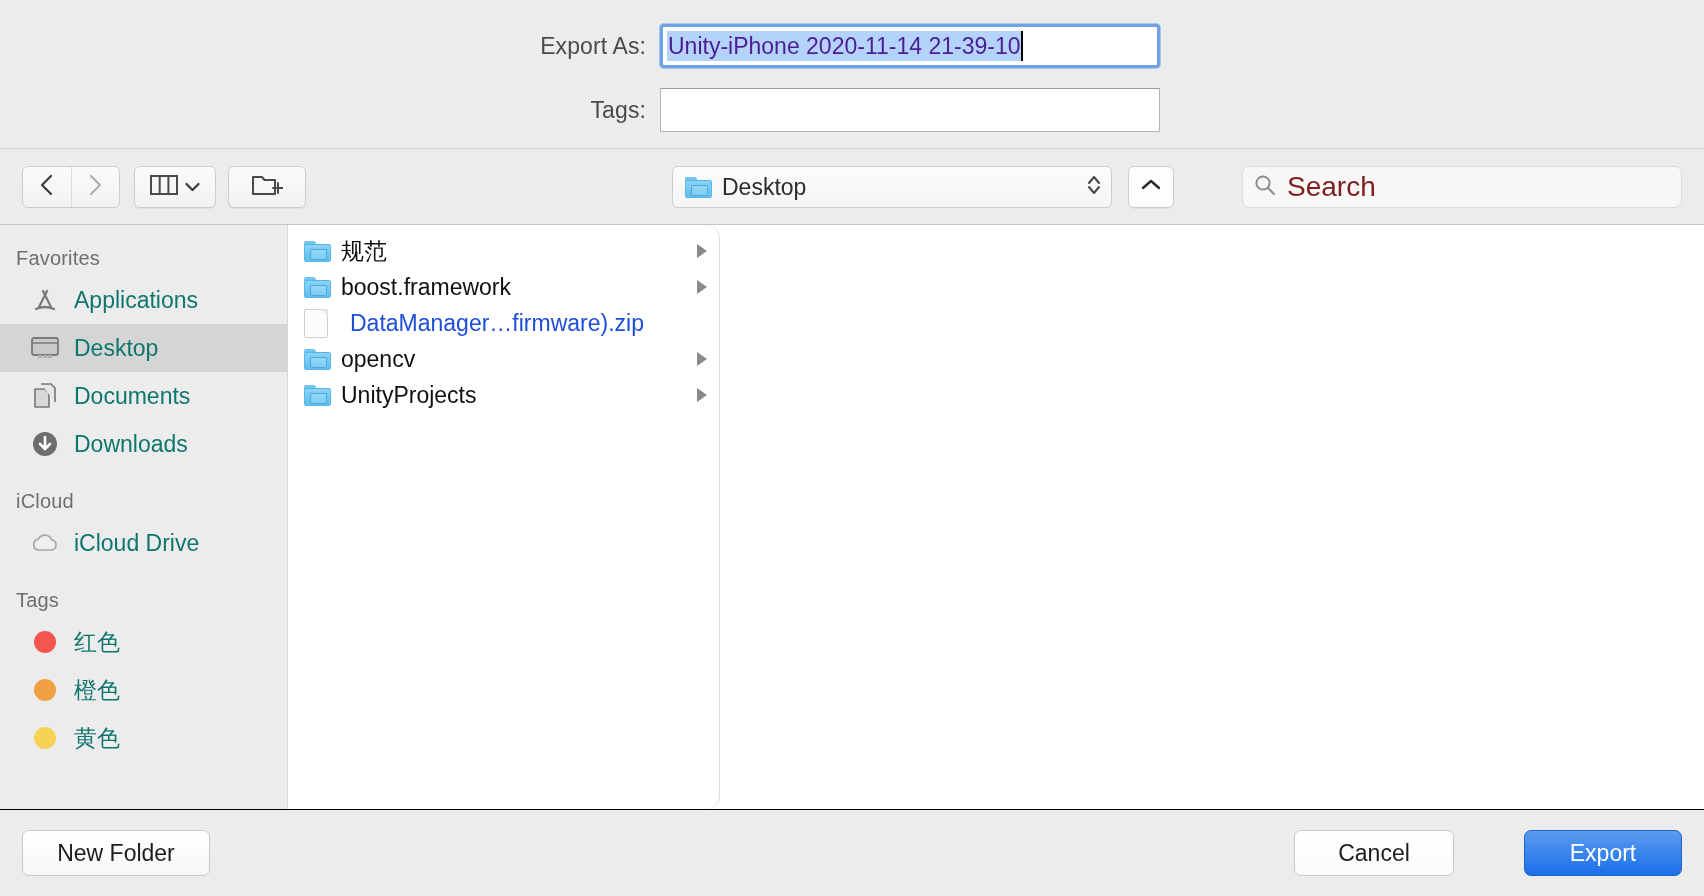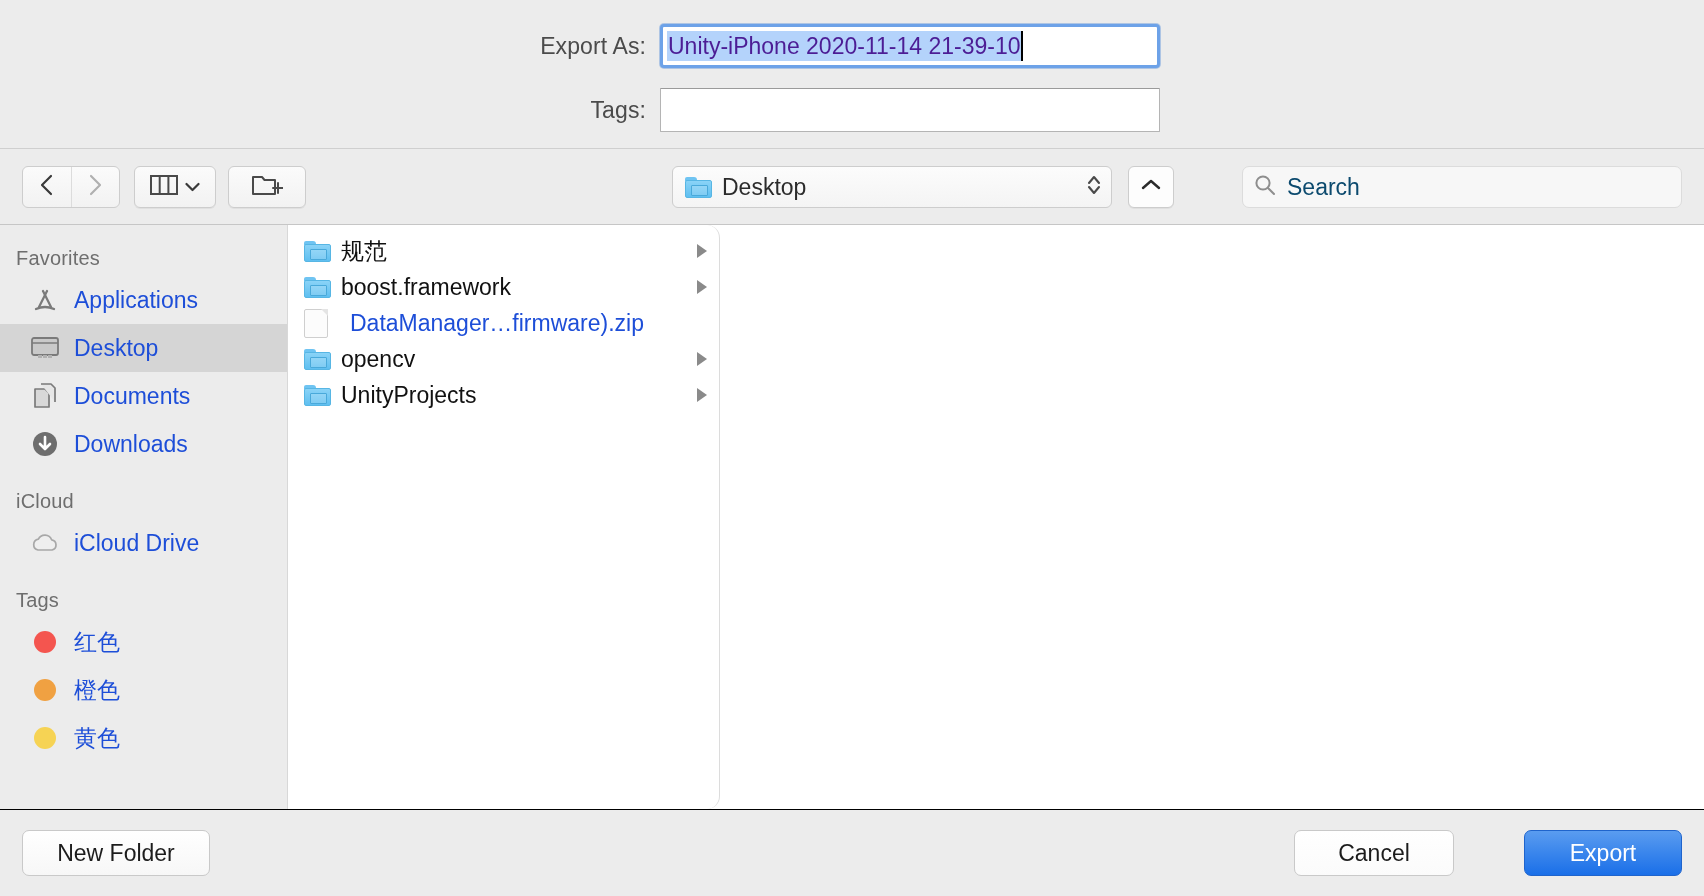--- a/index.html
+++ b/index.html
@@ -179,22 +179,22 @@
     height: 42px;
     background: #f7f7f7;
     border: 1px solid #dcdcdc;
     border-radius: 7px;
     box-sizing: border-box;
     display: flex;
     align-items: center;
     padding: 0 10px;
   }
   .search-ph {
-    font-size: 23px;
-    color: #0c4a6e;
+    font-size: 28px;
+    color: #7f1d1d;
     margin-left: 10px;
   }
 
   
   .folder-blue {
     width: 27px; height: 21px;
     position: relative; flex: 0 0 auto;
   }
   .folder-blue:before {
     content: ""; position: absolute; left: 0; top: 0;
@@ -239,21 +239,21 @@
     padding: 12px 0 6px 16px;
     letter-spacing: 0.2px;
   }
   .sb-item {
     height: 48px;
     display: flex;
     align-items: center;
     padding-left: 28px;
     box-sizing: border-box;
     font-size: 23px;
-    color: #1d4ed8;
+    color: #0f766e;
   }
   .sb-item.selected { background: #d5d5d5; }
   .sb-icon {
     width: 34px; height: 30px;
     margin-right: 12px;
     flex: 0 0 auto;
     display: flex; align-items: center; justify-content: center;
   }
   .sb-label { white-space: nowrap; }
 

